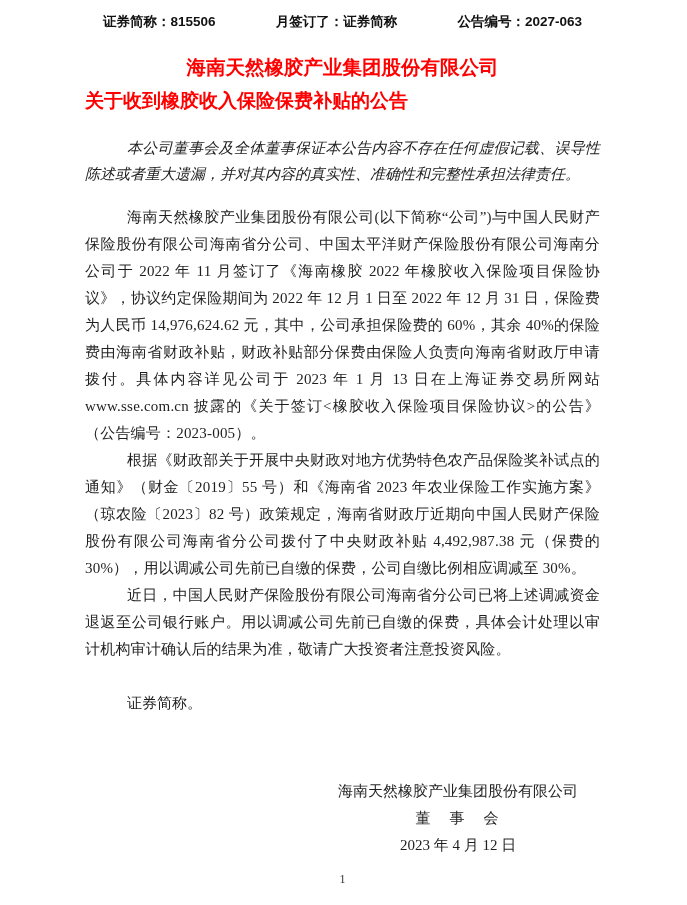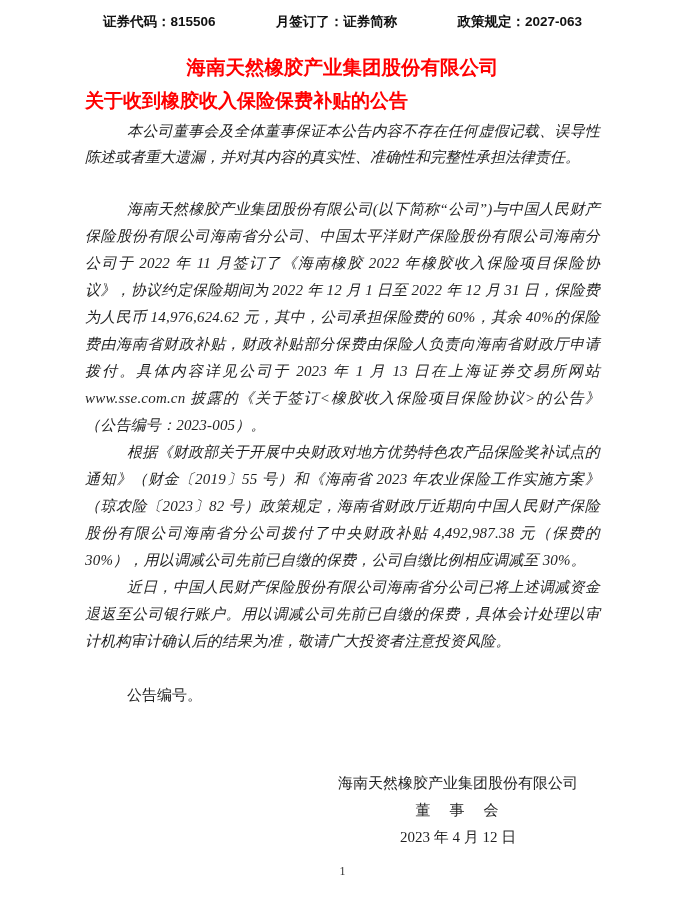--- a/index.html
+++ b/index.html
@@ -43,30 +43,30 @@
   .doc-subtitle {
     margin-top: 8px;
     font-family: "Liberation Sans", "DejaVu Sans", sans-serif;
     font-weight: bold;
     font-size: 19px;
     line-height: 26px;
     color: #ff0000;
   }
   
   .disclaimer {
-    margin-top: 5px;
+    margin-top: 22px;
     font-style: italic;
     font-size: 15px;
     line-height: 25.5px;
     text-align: justify;
     text-indent: 42px;
     color: #222222;
   }
   
-  .body-block { margin-top: 26px; font-style: italic; }
+  .body-block { margin-top: 17px; }
   .para {
     font-size: 15px;
     line-height: 27px;
     text-align: justify;
     text-indent: 42px;
     color: #1f1f1f;
     letter-spacing: 0.2px;
   }
   .closing {
     margin-top: 27px;
@@ -96,37 +96,37 @@
     color: #333333;
   }
 </style>
 </head>
 <body>
 
 <div class="page">
   <div class="content">
 
     <div class="sec-header">
-      <span class="sec-item"><span>证券代码：</span><span>815506</span></span>
+      <span class="sec-item"><span>证券简称：</span><span>815506</span></span>
       <span class="sec-item"><span>月签订了：</span><span>证券简称</span></span>
-      <span class="sec-item"><span>政策规定：</span><span>2027-063</span></span>
+      <span class="sec-item"><span>公告编号：</span><span>2027-063</span></span>
     </div>
 
     <div class="doc-title">海南天然橡胶产业集团股份有限公司</div>
     <div class="doc-subtitle">关于收到橡胶收入保险保费补贴的公告</div>
 
     <div class="disclaimer">本公司董事会及全体董事保证本公告内容不存在任何虚假记载、误导性陈述或者重大遗漏，并对其内容的真实性、准确性和完整性承担法律责任。</div>
 
     <div class="body-block">
       <p class="para">海南天然橡胶产业集团股份有限公司(以下简称“公司”)与中国人民财产保险股份有限公司海南省分公司、中国太平洋财产保险股份有限公司海南分公司于 2022 年 11 月签订了《海南橡胶 2022 年橡胶收入保险项目保险协议》，协议约定保险期间为 2022 年 12 月 1 日至 2022 年 12 月 31 日，保险费为人民币 14,976,624.62 元，其中，公司承担保险费的 60%，其余 40%的保险费由海南省财政补贴，财政补贴部分保费由保险人负责向海南省财政厅申请拨付。具体内容详见公司于 2023 年 1 月 13 日在上海证券交易所网站 www.sse.com.cn 披露的《关于签订&lt;橡胶收入保险项目保险协议&gt;的公告》（公告编号：2023-005）。</p>
       <p class="para">根据《财政部关于开展中央财政对地方优势特色农产品保险奖补试点的通知》（财金〔2019〕55 号）和《海南省 2023 年农业保险工作实施方案》（琼农险〔2023〕82 号）政策规定，海南省财政厅近期向中国人民财产保险股份有限公司海南省分公司拨付了中央财政补贴 4,492,987.38 元（保费的 30%），用以调减公司先前已自缴的保费，公司自缴比例相应调减至 30%。</p>
       <p class="para">近日，中国人民财产保险股份有限公司海南省分公司已将上述调减资金退返至公司银行账户。用以调减公司先前已自缴的保费，具体会计处理以审计机构审计确认后的结果为准，敬请广大投资者注意投资风险。</p>
     </div>
 
-    <div class="closing">公告编号。</div>
+    <div class="closing">证券简称。</div>
 
     <div class="signature">
       <div class="sig-company">海南天然橡胶产业集团股份有限公司</div>
       <div class="sig-dept">董　事　会</div>
       <div class="sig-date">2023 年 4 月 12 日</div>
     </div>
 
     <div class="page-number">1</div>
 
   </div>

